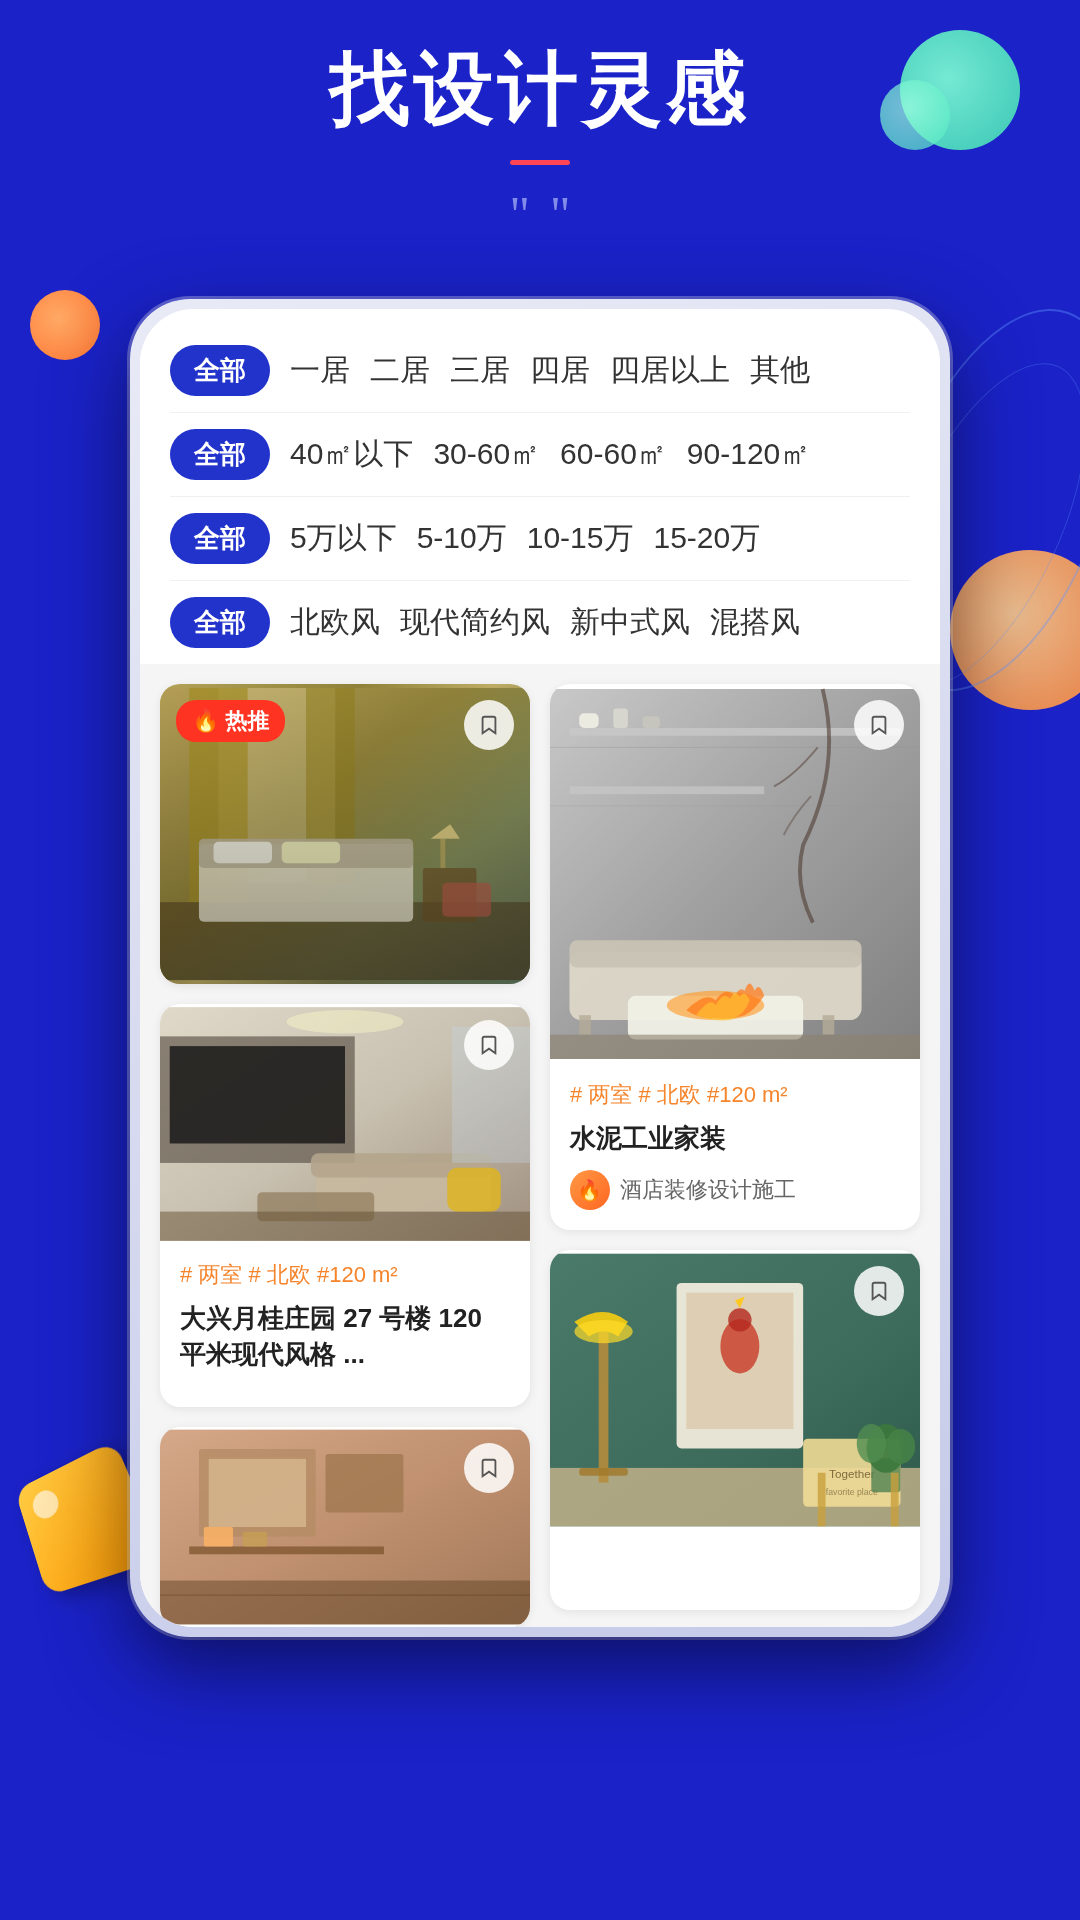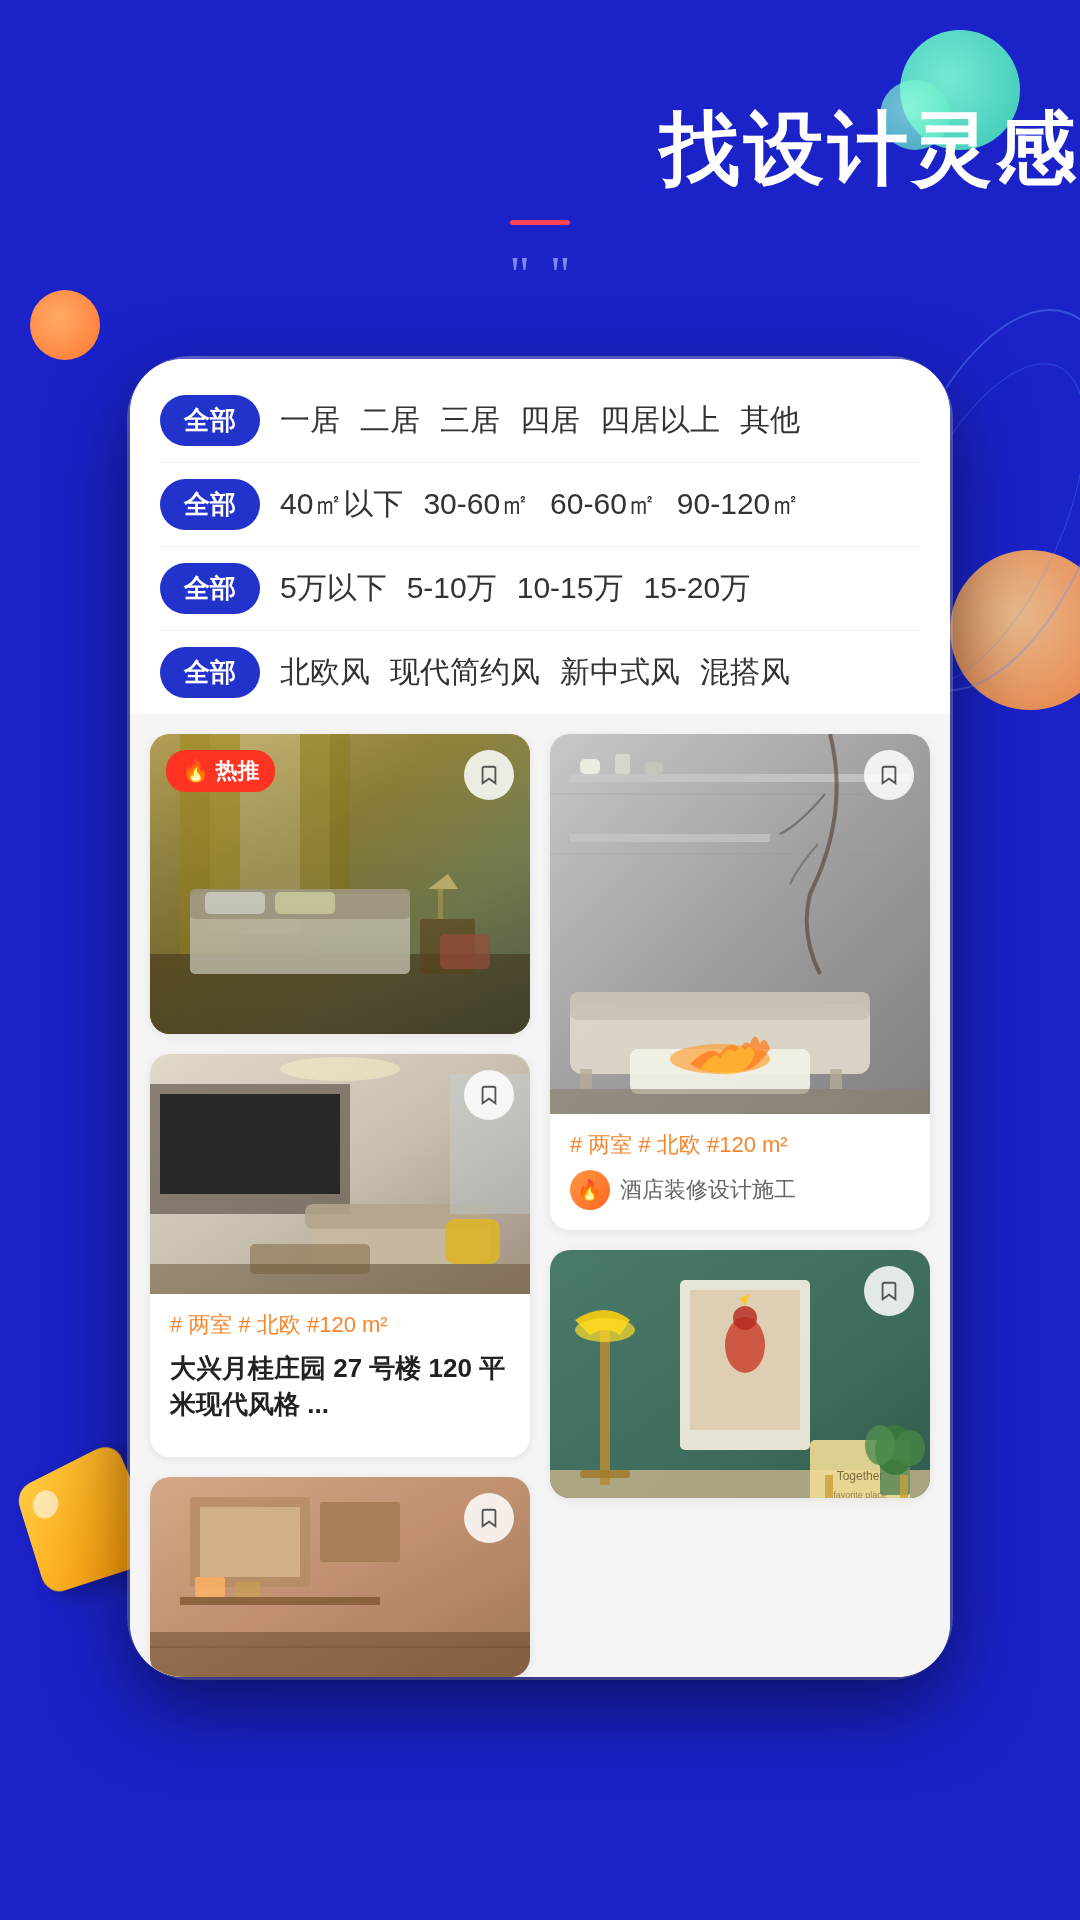--- a/index.html
+++ b/index.html
@@ -92,22 +92,22 @@
       top: 15px;
       left: 15px;
       width: 30px;
       height: 30px;
       background: rgba(255,255,255,0.6);
       border-radius: 50%;
     }
 
     
     .hero {
-      padding-top: 96px;
-      text-align: right;
+      padding-top: 36px;
+      text-align: center;
       position: relative;
       z-index: 10;
     }
     .hero-title {
       font-size: 80px;
       font-weight: 900;
       color: #fff;
       letter-spacing: 4px;
       margin-bottom: 16px;
     }
@@ -139,21 +139,21 @@
     .phone-container {
       position: relative;
       z-index: 20;
       margin: 60px auto 0;
       width: 820px;
       min-height: 1350px;
     }
     .phone-frame {
       background: linear-gradient(160deg, #e8eaf6 0%, #c5cae9 100%);
       border-radius: 60px;
-      padding: 0;
+      padding: 10px;
       box-shadow: 0 30px 80px rgba(0,0,0,0.5), 0 0 0 3px rgba(255,255,255,0.3);
       position: relative;
     }
     .phone-inner {
       background: #f5f5f5;
       border-radius: 54px;
       overflow: hidden;
     }
 
     
@@ -535,29 +535,30 @@
                   <rect x="0" y="355" width="380" height="25" fill="rgba(140,130,110,0.6)"></rect>
                 </svg>
                 <div class="bookmark-btn">
                   <svg width="22" height="22" viewBox="0 0 24 24" fill="none" stroke="#555" stroke-width="2">
                     <path d="M19 21l-7-5-7 5V5a2 2 0 0 1 2-2h10a2 2 0 0 1 2 2z"></path>
                   </svg>
                 </div>
               </div>
               <div class="card-body">
                 <div class="card-tags"># 两室 # 北欧 #120 m²</div>
+                <div class="card-title">水泥工业家装</div>
                 <div class="card-author">
                   <div class="author-avatar avatar-flame" style="width:40px;height:40px;border-radius:50%;background:linear-gradient(135deg,#ff9944,#ff6622);display:flex;align-items:center;justify-content:center;font-size:20px;">🔥</div>
                   <span class="author-name">酒店装修设计施工</span>
                 </div>
               </div>
             </div>
 
             <div class="card">
-              <div class="card-image" style="height:248px; overflow:hidden; position:relative;">
+              <div class="card-image" style="height:360px; overflow:hidden; position:relative;">
                 <svg width="100%" height="280" viewBox="0 0 380 280" xmlns="http://www.w3.org/2000/svg">
                   <defs>
                     <linearGradient id="greenGrad" x1="0" y1="0" x2="1" y2="1">
                       <stop offset="0%" stop-color="#4a7a6a"></stop>
                       <stop offset="60%" stop-color="#3d6b5c"></stop>
                       <stop offset="100%" stop-color="#2d5a4a"></stop>
                     </linearGradient>
                   </defs>
                   <rect width="380" height="280" fill="url(#greenGrad)"></rect>
 

